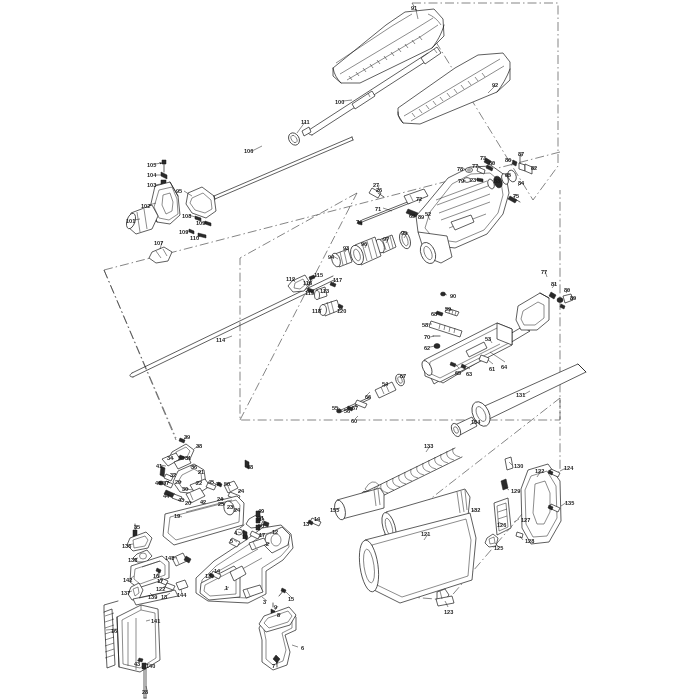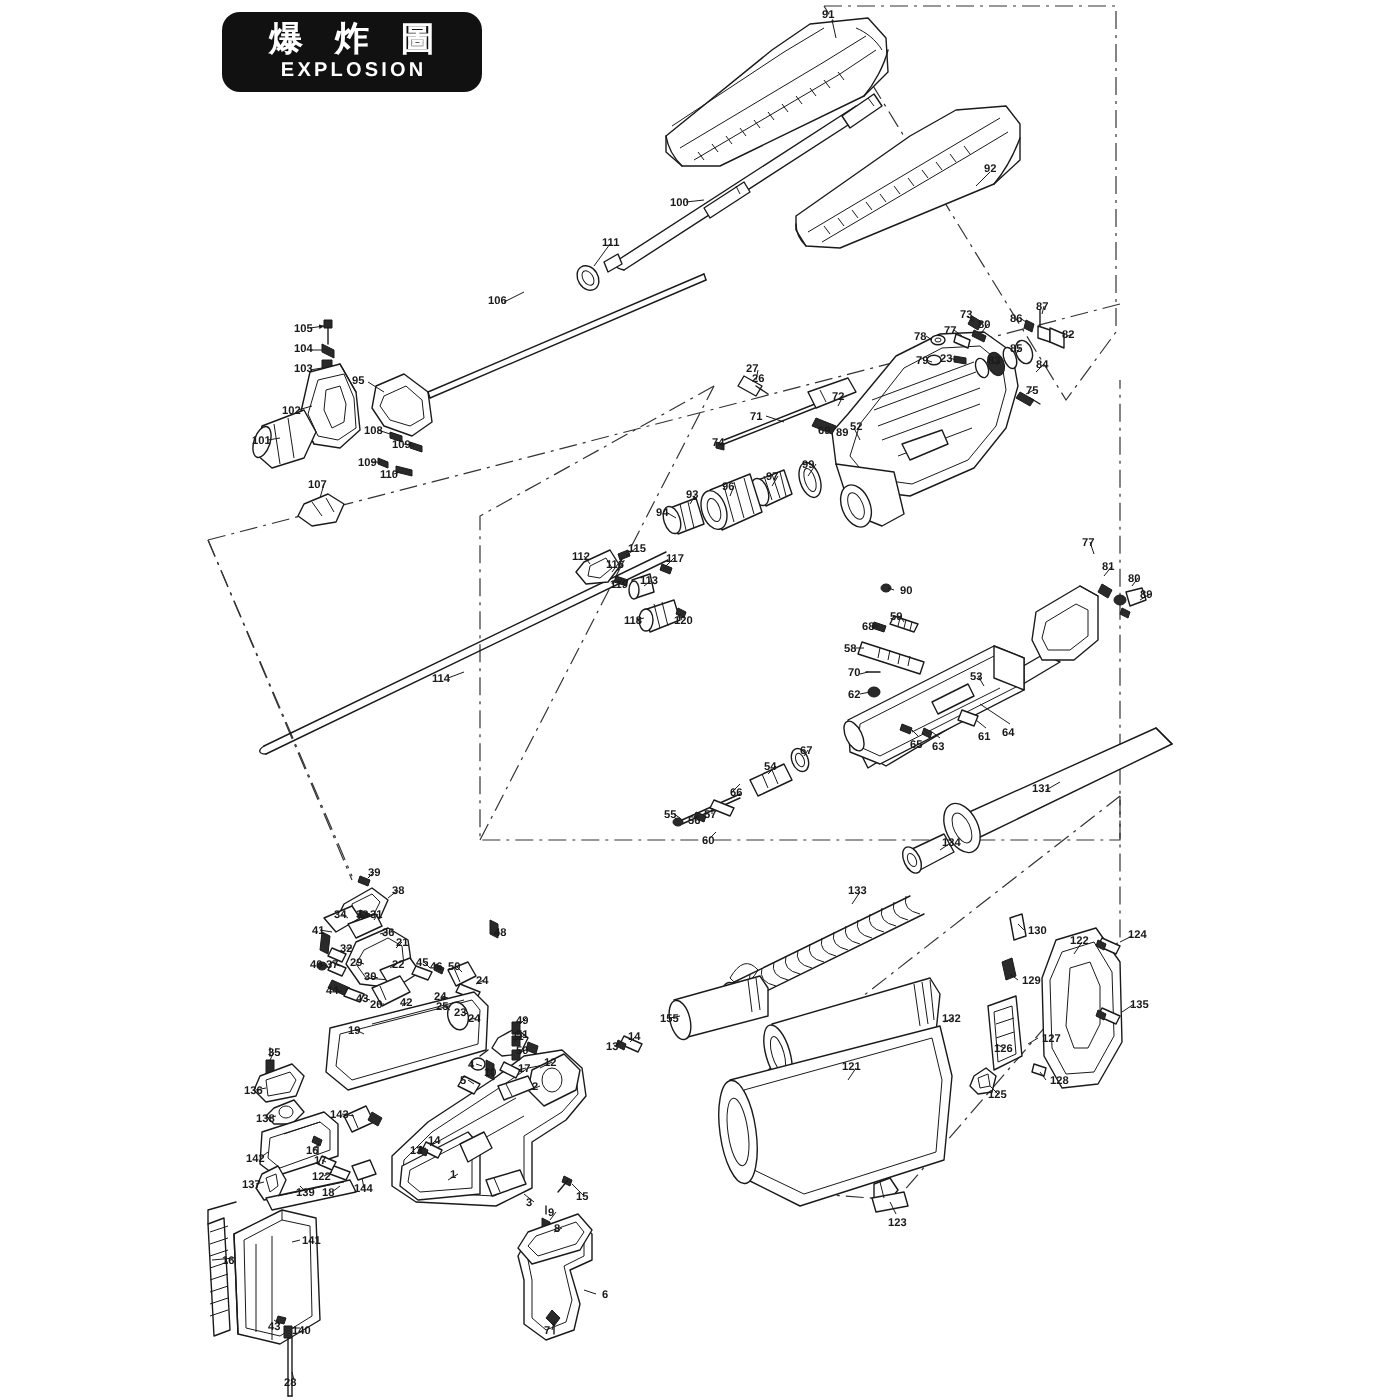--- a/index.html
+++ b/index.html
@@ -696,24 +696,20 @@
       <path d="M117,629 L106,630"></path>
       <path d="M150,620 L146,621"></path>
       <path d="M140,662 L137,660"></path>
       <path d="M150,664 L146,664"></path>
       <path d="M147,690 L146,686"></path>
     </g>
   </svg>
   </div>
 
 
-  <div class="badge">
-    <div class="cn">爆 炸 圖</div>
-    <div class="en">EXPLOSION</div>
-  </div>
 
   <div id="callouts">
       <div class="lbl b" style="left: 411px; top: 5px;">91</div>
       <div class="lbl b" style="left: 492px; top: 82px;">92</div>
       <div class="lbl b" style="left: 335px; top: 99px;">100</div>
       <div class="lbl b" style="left: 301px; top: 119px;">111</div>
       <div class="lbl b" style="left: 147px; top: 162px;">105</div>
       <div class="lbl b" style="left: 147px; top: 172px;">104</div>
       <div class="lbl b" style="left: 147px; top: 182px;">103</div>
       <div class="lbl b" style="left: 141px; top: 203px;">102</div>

